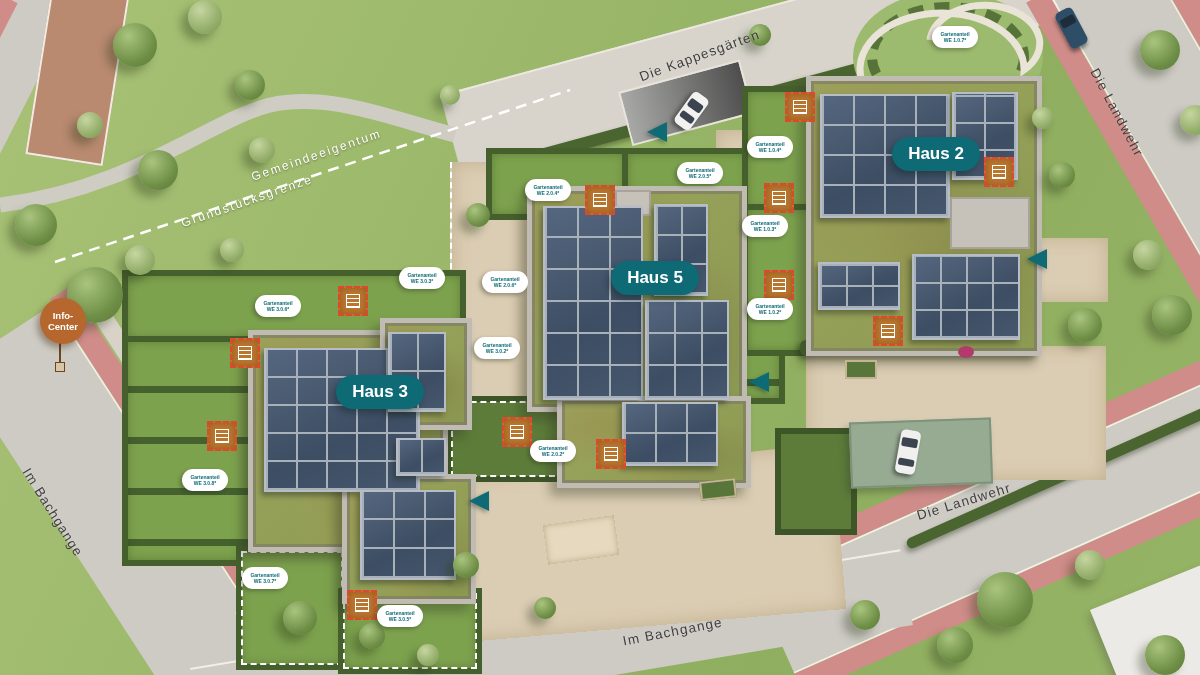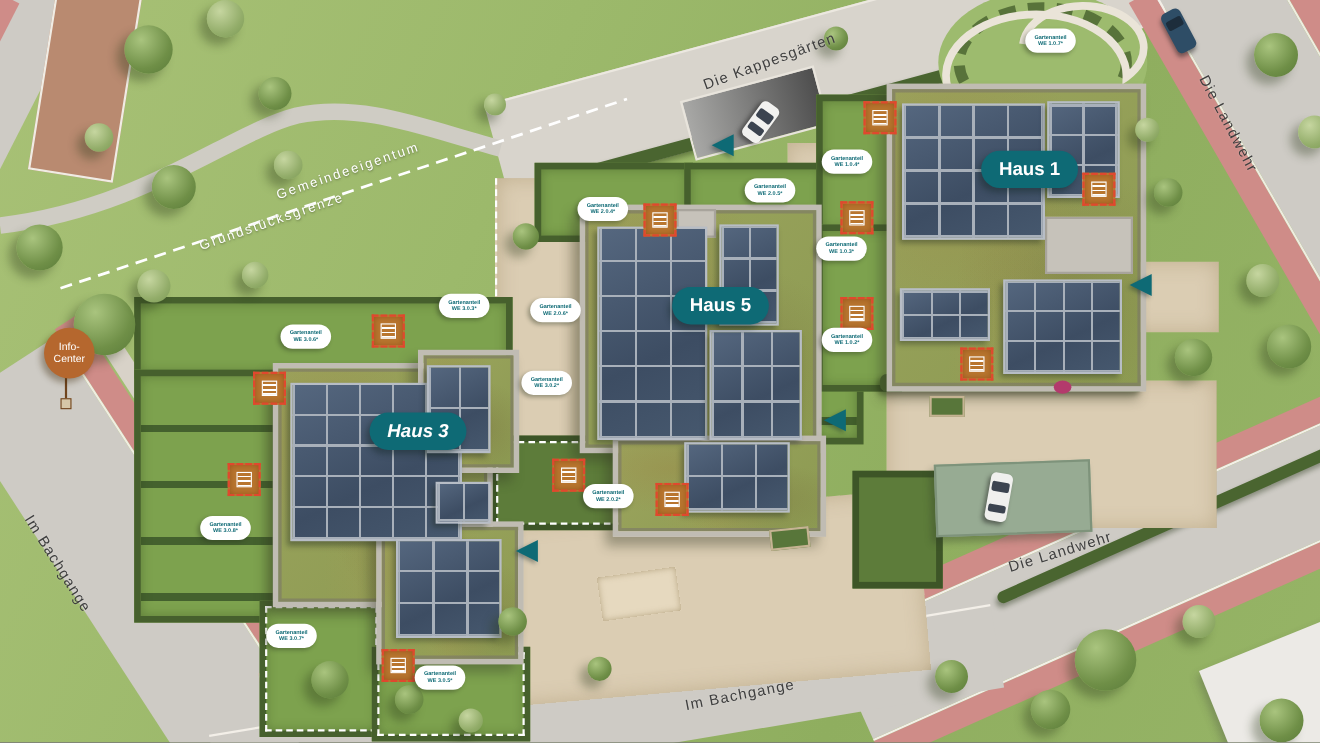--- a/index.html
+++ b/index.html
@@ -44,21 +44,21 @@
     box-shadow:-3px 4px 6px rgba(20,40,40,.45);}
   .badge{background:#fff;width:46px;height:22px;border-radius:11px;display:flex;flex-direction:column;
     align-items:center;justify-content:center;box-shadow:-2px 2px 4px rgba(40,50,30,.4);color:#0e6a75;text-align:center;}
   .badge .l1{font-size:5px;font-weight:bold;line-height:6px;}
   .badge .l2{font-size:5px;font-weight:bold;line-height:6px;}
   .marker{width:26px;height:26px;background:#b9762f;border:2px dashed #e0482e;display:flex;align-items:center;justify-content:center;box-shadow:inset 0 0 6px rgba(120,60,10,.5);}
   .mk-icon{width:12px;height:12px;border:1.5px solid #fff;background:
     repeating-linear-gradient(0deg,#fff 0 1.5px,transparent 1.5px 4px);}
   .tri{width:0;height:0;border-top:10px solid transparent;border-bottom:10px solid transparent;border-right:20px solid #0e6a75;filter:drop-shadow(-2px 2px 2px rgba(20,40,40,.4));}
   .info{width:46px;height:46px;border-radius:50%;background:#b5672e;color:#fff;display:flex;flex-direction:column;
-    align-items:center;justify-content:center;font-size:9.5px;font-weight:normal;line-height:11px;
+    align-items:center;justify-content:center;font-size:9.5px;font-weight:bold;line-height:11px;
     box-shadow:-3px 4px 6px rgba(60,40,10,.4);}
   .car{border-radius:5px;box-shadow:-2px 3px 4px rgba(30,30,30,.5);}
   .car .win{position:absolute;left:2px;right:2px;top:8px;height:9px;background:#3c4450;border-radius:2px;}
   .car .win2{position:absolute;left:2px;right:2px;bottom:8px;height:7px;background:#3c4450;border-radius:2px;}
 </style>
 </head>
 <body>
 
 <div id="scene">
 
@@ -289,23 +289,23 @@
     </div>
   <div class="abs badge" style="left:242px;top:567px;">
       <div class="l1">Gartenanteil</div>
       <div class="l2">WE 3.0.7*</div>
     </div>
   <div class="abs badge" style="left:377px;top:605px;">
       <div class="l1">Gartenanteil</div>
       <div class="l2">WE 3.0.5*</div>
     </div>
 
-  <div class="abs house" style="left:892px;top:137px;">Haus 1</div>
+  <div class="abs house" style="left:892px;top:137px;">Haus 2</div>
   <div class="abs house" style="left:611px;top:261px;">Haus 5</div>
-  <div class="abs house" style="left:336px;top:375px;font-style:italic;">Haus 3</div>
+  <div class="abs house" style="left:336px;top:375px;">Haus 3</div>
 
   <div class="abs street" style="left:636px;top:48px;transform:rotate(-20deg);">Die Kappesgärten</div>
   <div class="abs street" style="left:1068px;top:105px;transform:rotate(62deg);">Die Landwehr</div>
   <div class="abs street" style="left:915px;top:494px;transform:rotate(-17deg);">Die Landwehr</div>
   <div class="abs street" style="left:2px;top:505px;transform:rotate(58deg);">Im Bachgange</div>
   <div class="abs street" style="left:622px;top:624px;transform:rotate(-11deg);">Im Bachgange</div>
 
   <div class="abs bound" style="left:248px;top:148px;transform:rotate(-19deg);">Gemeindeeigentum</div>
   <div class="abs bound" style="left:178px;top:194px;transform:rotate(-19deg);">Grundstücksgrenze</div>
 

